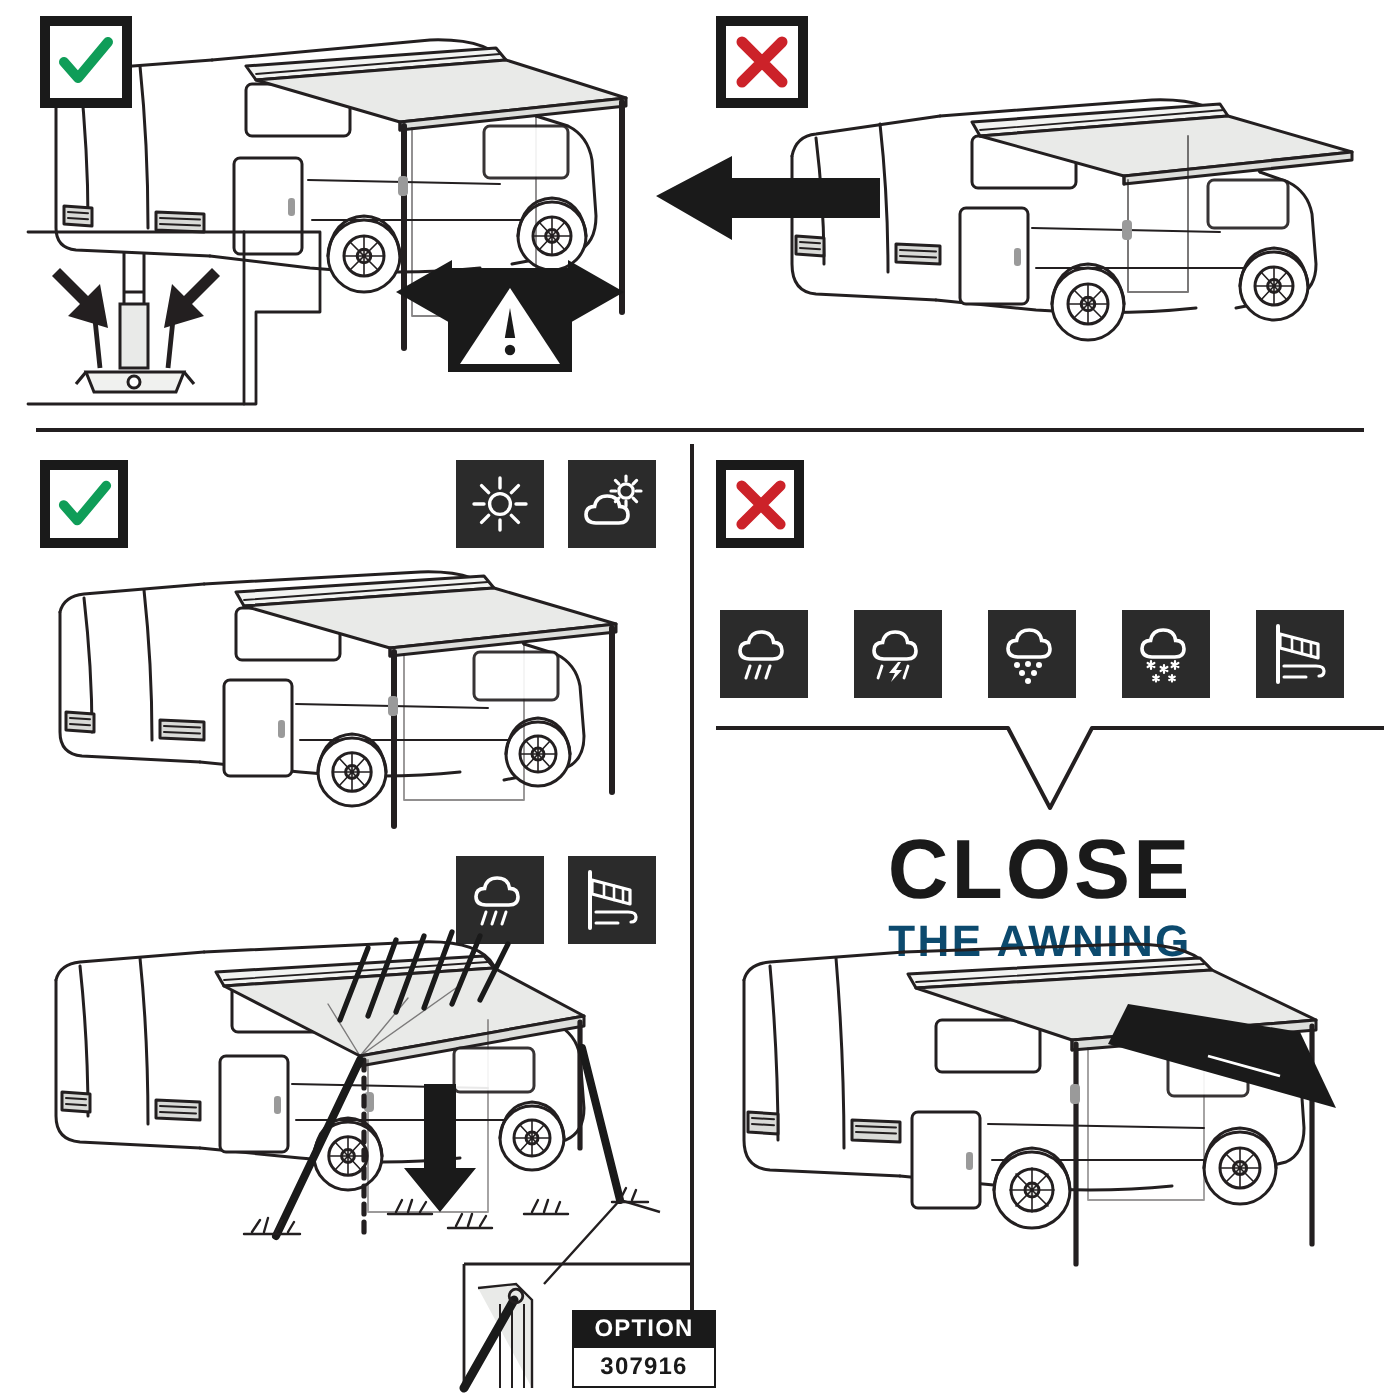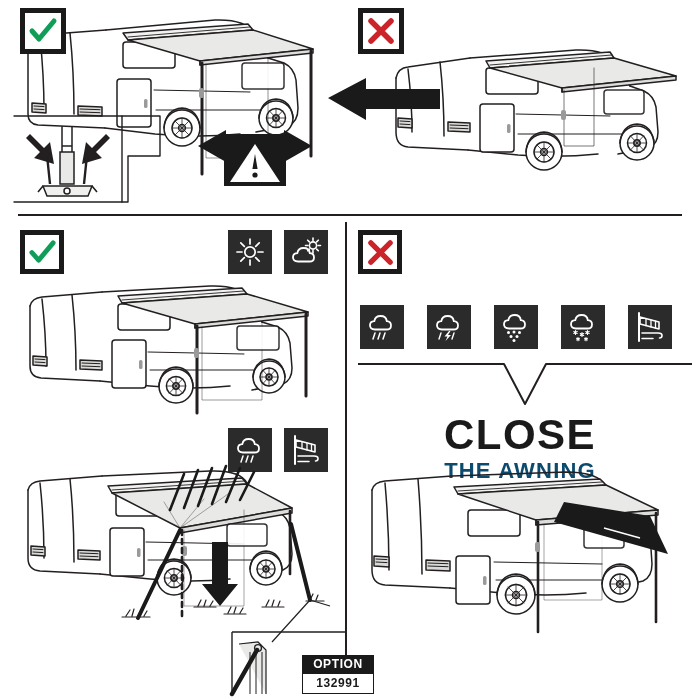--- a/index.html
+++ b/index.html
@@ -35,21 +35,21 @@
   .close-main {
     font-size: 42px; font-weight: bold; letter-spacing: 1.5px;
     color: #1a1a1a; line-height: 1.0;
   }
   .close-sub {
     font-size: 22px; font-weight: bold; letter-spacing: 1.2px;
     color: #0c4a6e; margin-top: 4px; line-height: 1.0;
   }
 
   
-  .option-wrap { position: absolute; width: 72px; margin-left: 16px; }
+  .option-wrap { position: absolute; width: 72px; }
   .option-top {
     background: #1a1a1a; color: #ffffff;
     font-size: 12px; font-weight: bold; letter-spacing: .6px;
     text-align: center; padding: 2px 0 3px;
   }
   .option-bot {
     background: #ffffff; color: #1a1a1a;
     border: 1.5px solid #1a1a1a; border-top: none;
     font-size: 12px; font-weight: bold; letter-spacing: .6px;
     text-align: center; padding: 2px 0 3px;
@@ -432,21 +432,21 @@
       </g>
       <g stroke="#1a1a1a" stroke-width="4.5" stroke-linecap="round" fill="none">
         <path d="M243 184 L218 228"></path>
       </g>
       <circle cx="244" cy="182" r="3.4" fill="none" stroke="#231f20" stroke-width="1.4"></circle>
     </svg>
   </div>
 
   <div class="option-wrap" style="left:286px; top:655px;">
     <div class="option-top">OPTION</div>
-    <div class="option-bot">132991</div>
+    <div class="option-bot">307916</div>
   </div>
 
   <div class="mark-box" style="left:358px; top:230px; width:44px; height:44px;">
     <svg width="27" height="27" viewBox="0 0 28 28">
       <path d="M4 4 L24 24 M24 4 L4 24" fill="none" stroke="#cc2229" stroke-width="5.5" stroke-linecap="round"></path>
     </svg>
   </div>
 
   <div class="tile" style="left:360px; top:305px; width:44px; height:44px;">
     <svg width="32" height="32" viewBox="0 0 32 32">

